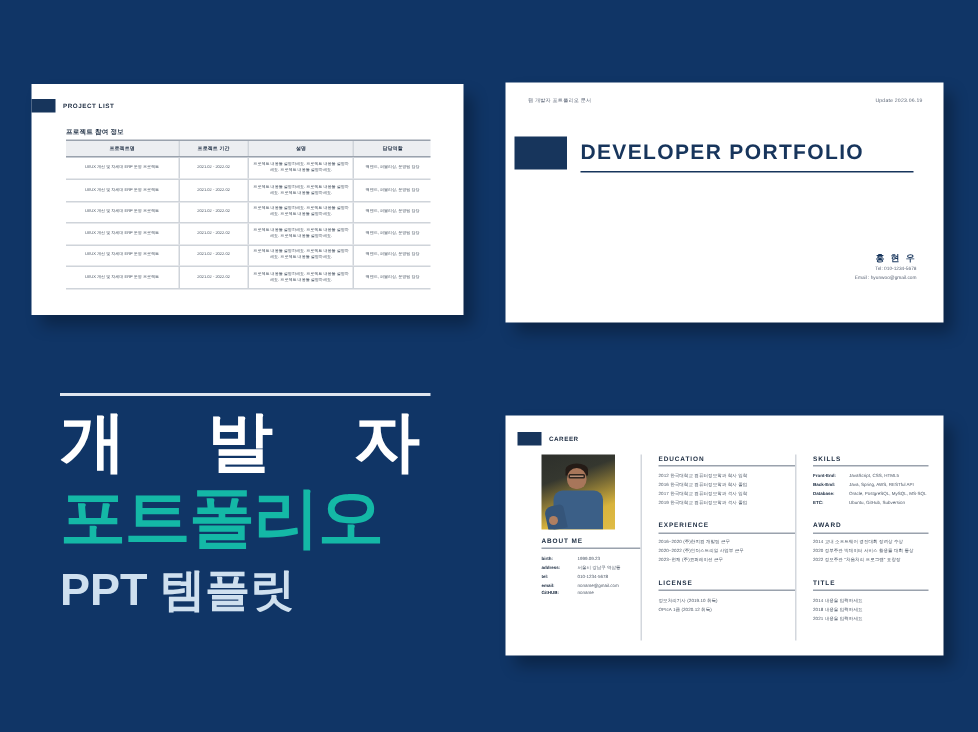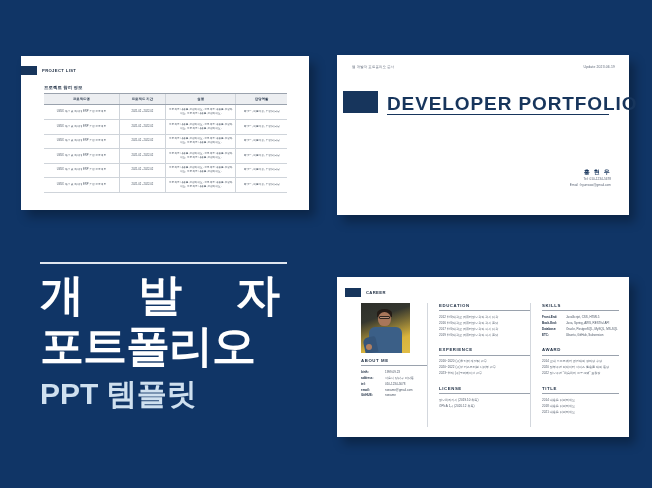--- a/index.html
+++ b/index.html
@@ -91,21 +91,21 @@
     position: absolute; right: 14px; top: 10px;
     font-size: 3.4px; color: #5a6475; letter-spacing: .15px;
   }
   .cover-block {
     position: absolute; left: 6px; top: 36px;
     width: 35px; height: 22px;
     background: #17355c;
   }
   .cover-title {
     position: absolute; left: 50px; top: 38px;
-    font-size: 19px; font-weight: 700;
+    font-size: 14px; font-weight: 700;
     color: #17355c; letter-spacing: .9px;
     white-space: nowrap;
   }
   .cover-rule {
     position: absolute; left: 50px; top: 59px;
     width: 222px; height: 1.4px; background: #17355c;
   }
   .cover-name {
     position: absolute; right: 18px; top: 113px;
     font-size: 6px; font-weight: 700; color: #17355c;
@@ -200,21 +200,21 @@
     width: 247px; height: 2px; background: #dfe6ef;
     margin-bottom: 9px;
   }
   .hero-l1 {
     display: flex; justify-content: space-between;
     width: 240px;
     font-size: 44px; font-weight: 700; color: #ffffff;
     line-height: 1.0; letter-spacing: 0px;
   }
   .hero-l2 {
-    font-size: 44px; font-weight: 700; color: #ffffff;
+    font-size: 44px; font-weight: 700; color: #14b8a6;
     line-height: 1.12; letter-spacing: -1px;
     margin-top: 4px;
   }
   .hero-l3 {
     font-size: 30px; font-weight: 700; color: #cfe0ef;
     line-height: 1.15; letter-spacing: 0px;
     margin-top: 7px;
   }
 </style>
 </head>

